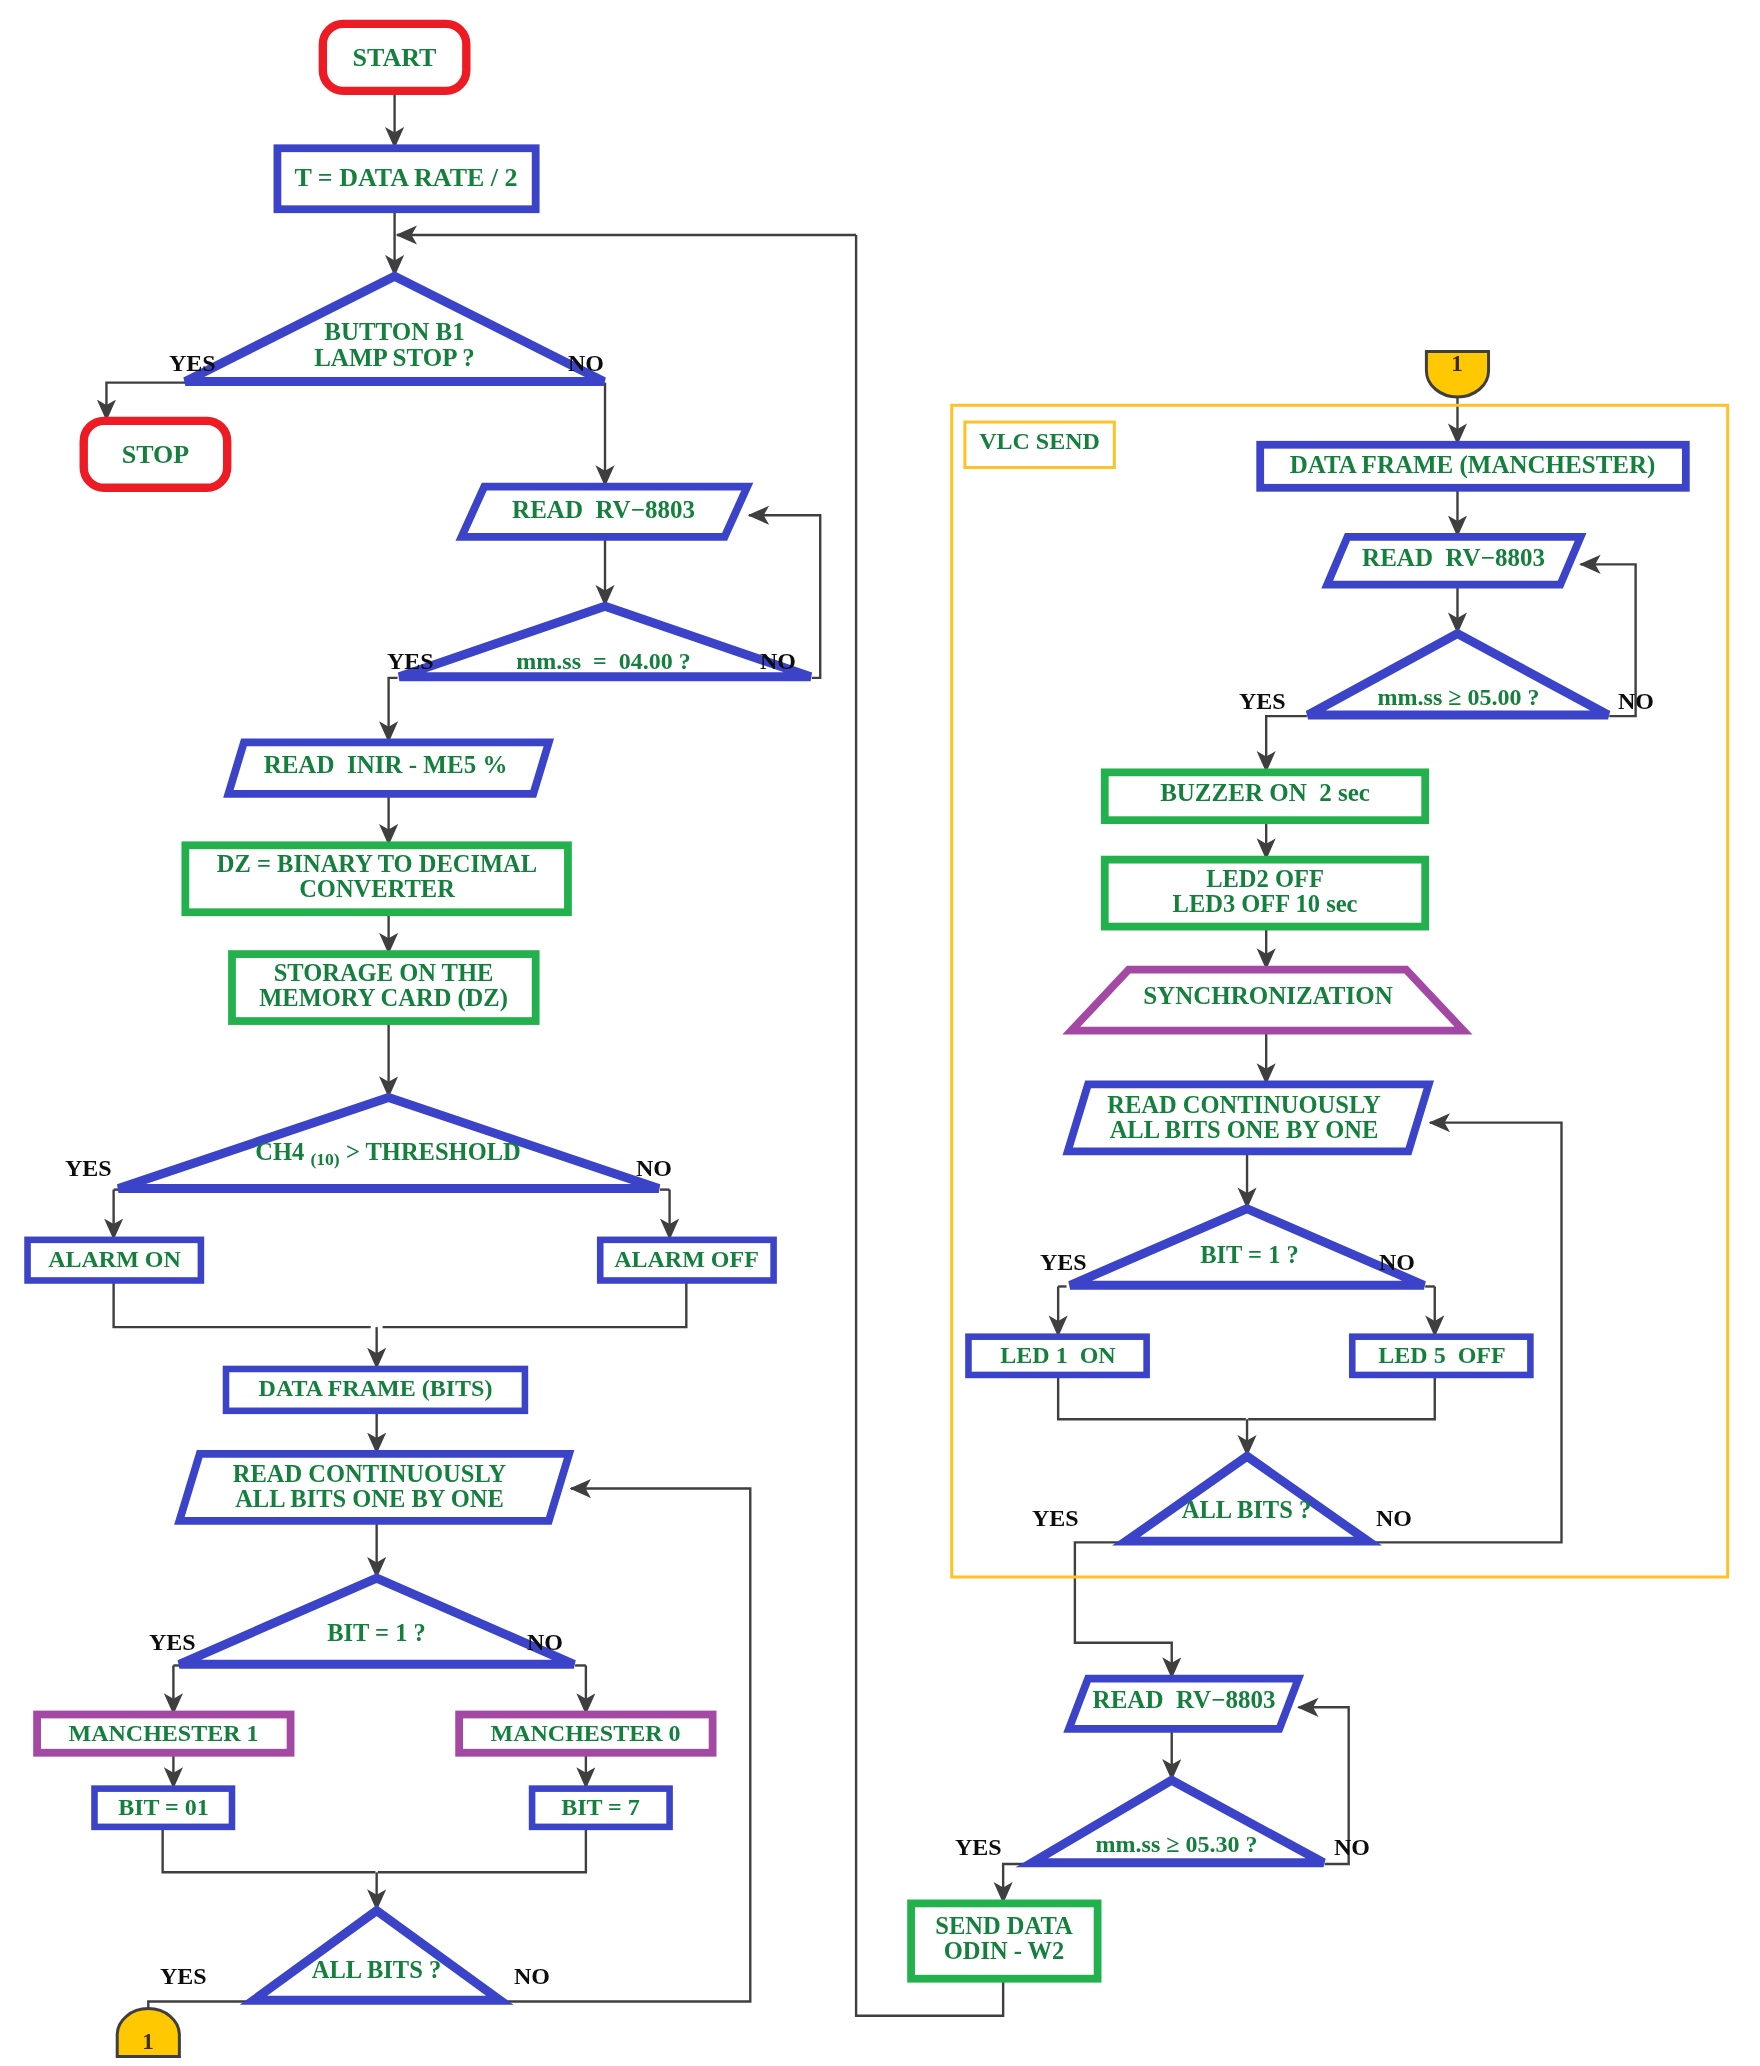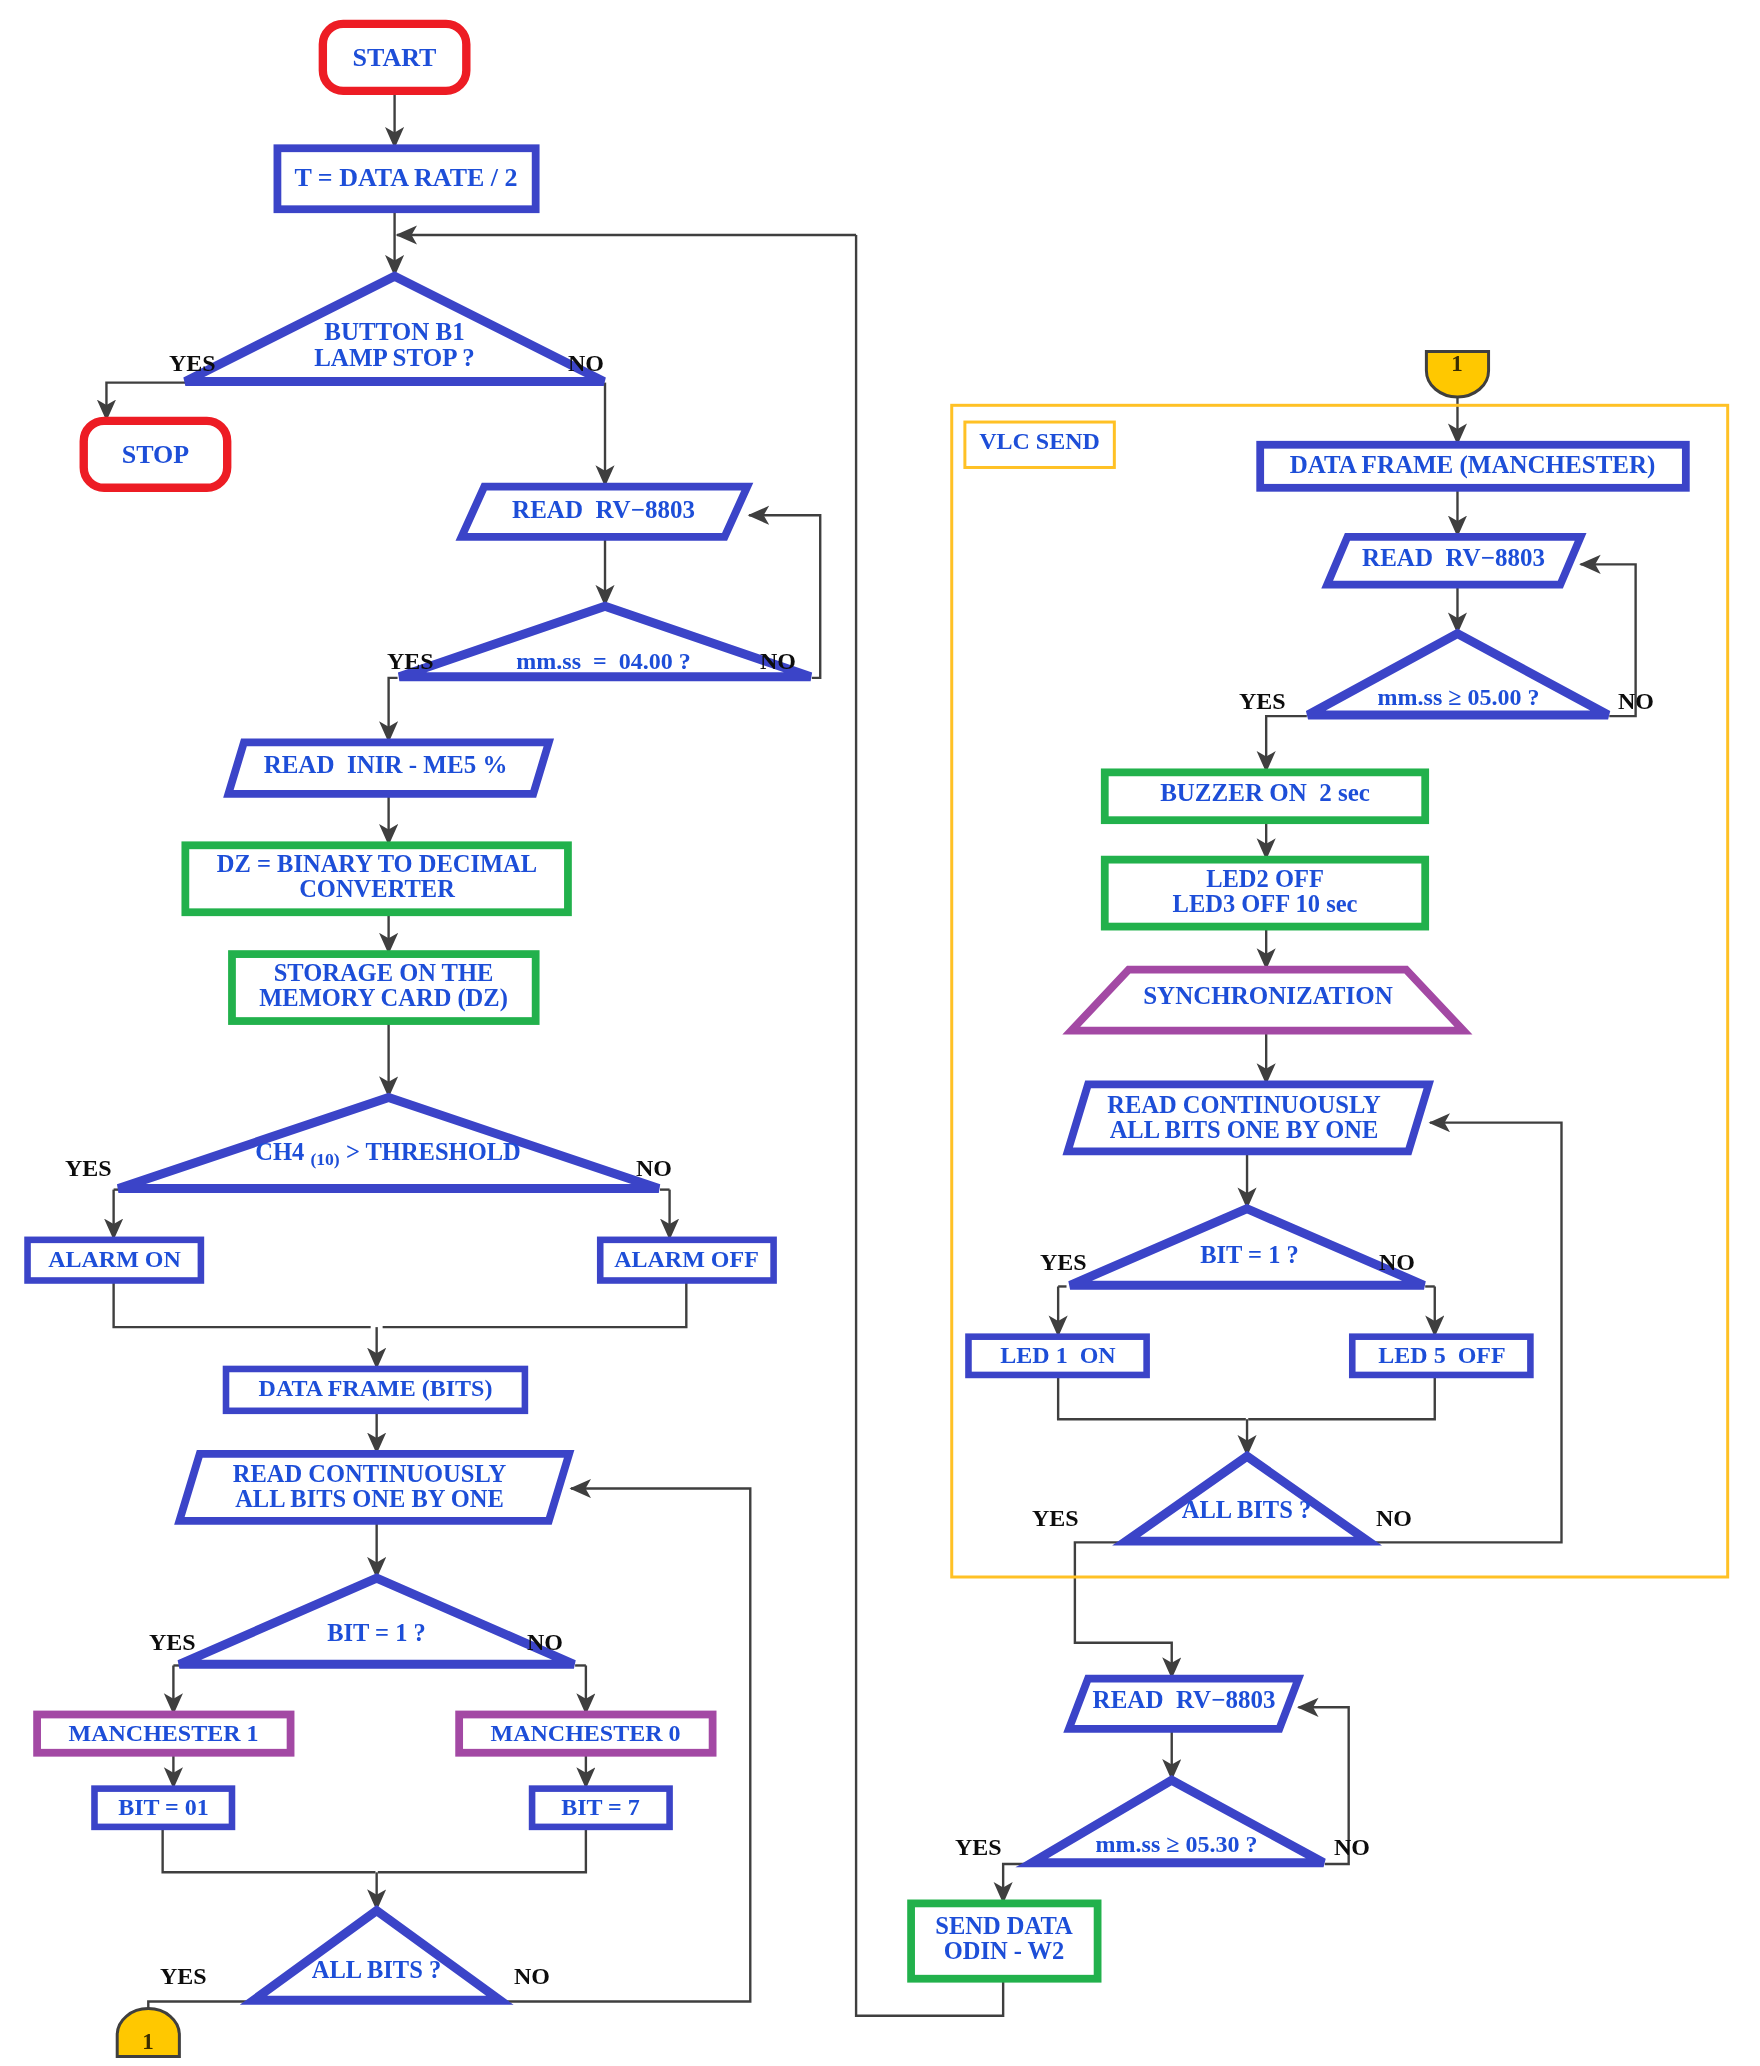--- a/index.html
+++ b/index.html
@@ -3,21 +3,21 @@
 <meta charset="utf-8">
 <style>
   html,body{margin:0;padding:0;background:#ffffff;}
   body{width:1760px;height:2066px;position:relative;font-family:"Liberation Serif",serif;}
   #stage{position:relative;width:1760px;height:2066px;overflow:hidden;background:#fff;}
   svg.layer{position:absolute;left:0;top:0;width:1760px;height:2066px;}
   .lbl{
     position:absolute;
     font-family:"Liberation Serif",serif;
     font-weight:bold;
-    color:#1d4ed8;
+    color:#15803d;
     text-align:center;
     line-height:1.04;
     white-space:pre;
     pointer-events:none;
     -webkit-font-smoothing:antialiased;
   }
   .yn{
     position:absolute;
     font-family:"Liberation Serif",serif;
     font-weight:bold;

